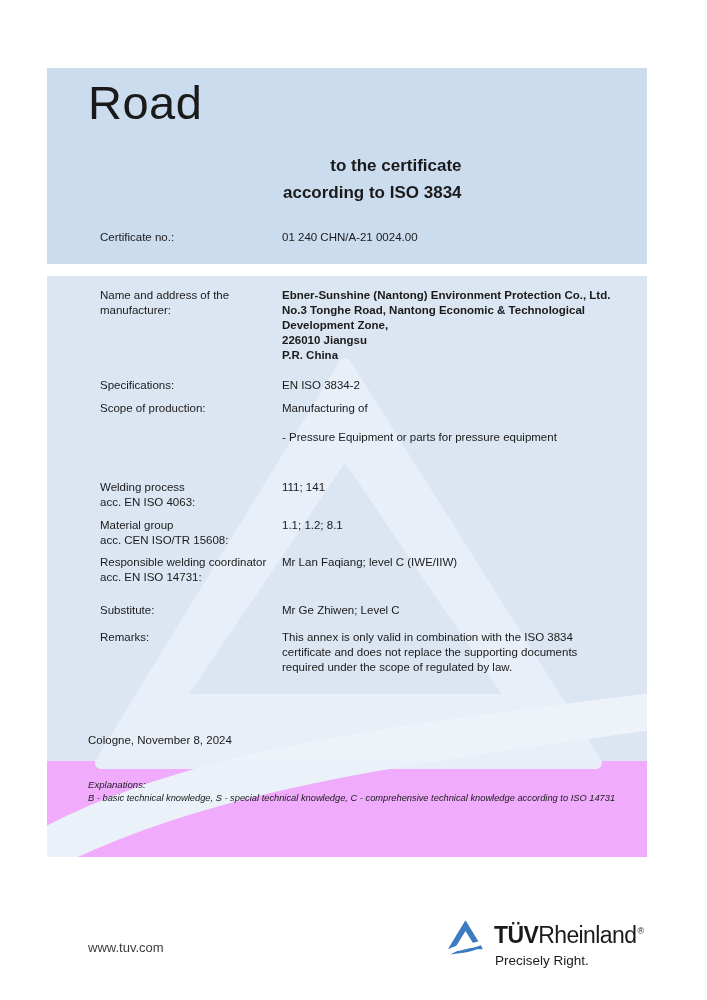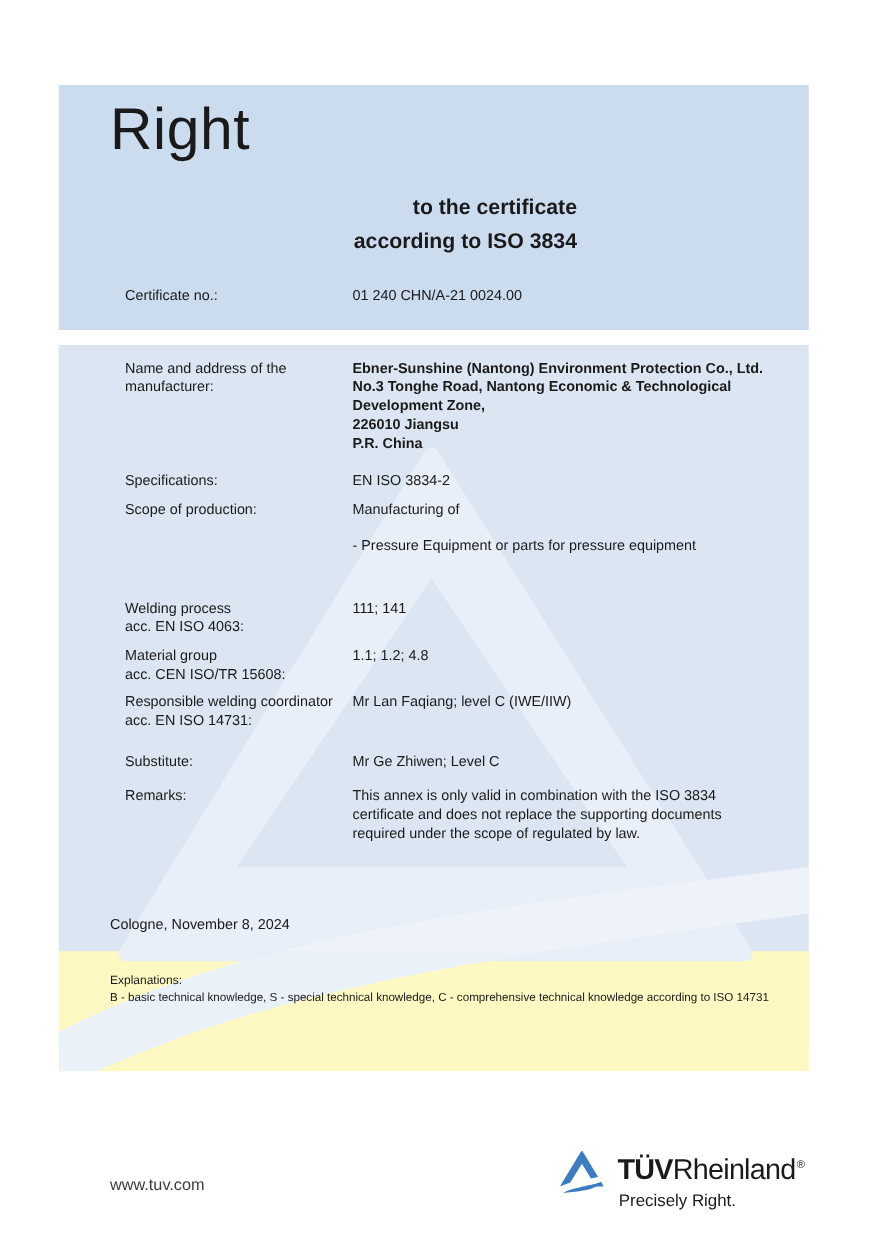--- a/index.html
+++ b/index.html
@@ -1,21 +1,21 @@
 <!DOCTYPE html>
 <html><head>
 <meta charset="utf-8">
 <style>
   html,body{margin:0;padding:0;background:#ffffff;}
   .page{position:relative;width:707px;height:1000px;background:#ffffff;overflow:hidden;
         font-family:"Liberation Sans",sans-serif;color:#1a1a1a;}
   .box{position:absolute;left:47px;width:600px;}
   #box-header{top:68px;height:196px;background:#ccdcef;}
   #box-main{top:276px;height:560px;background:#dce6f2;overflow:hidden;}
-  #box-expl{top:761px;height:96px;background:#fef9c3;overflow:hidden;}
+  #box-expl{top:761px;height:96px;background:#f0abfc;overflow:hidden;font-style:italic;}
   .wm{position:absolute;left:0;pointer-events:none;}
   .annex{position:absolute;left:41px;top:11px;font-size:47px;line-height:1;letter-spacing:.5px;}
   .subtitle{position:absolute;left:236px;top:84px;font-size:17px;font-weight:bold;line-height:27px;white-space:pre-line;text-align:right;}
   .r{position:absolute;left:41px;font-size:11.5px;line-height:15px;height:0;}
   .lab{position:absolute;left:12px;top:0;width:192px;white-space:pre-line;}
   .val{position:absolute;left:194px;top:0;width:368px;white-space:pre-line;}
   .b{font-weight:bold;}
   .line{position:absolute;font-size:11.5px;line-height:15px;white-space:nowrap;text-align:center;}
   .expl-h{position:absolute;left:41px;top:18px;font-size:9.6px;line-height:12px;}
   .expl-t{position:absolute;left:41px;top:31px;font-size:9.3px;line-height:12px;white-space:nowrap;}
@@ -27,21 +27,21 @@
   .brand .bold{font-weight:bold;}
   .brand .reg{font-size:9px;position:relative;top:-9px;margin-left:1px;}
   .tagline{position:absolute;left:495px;top:953px;font-size:13.5px;color:#1a1a1a;white-space:nowrap;}
 </style>
 </head>
 <body>
 
 <div class="page">
 
   <div class="box" id="box-header">
-    <div class="annex">Right</div>
+    <div class="annex">Road</div>
     <div class="subtitle">to the certificate
 according to ISO 3834</div>
     <div class="r" style="top:162px">
       <div class="lab">Certificate no.:</div>
       <div class="val">01 240 CHN/A-21 0024.00</div>
     </div>
   </div>
 
   <div class="box" id="box-main">
     <svg class="wm" style="top:0" width="600" height="620" viewBox="0 0 600 620" aria-hidden="true">
@@ -73,21 +73,21 @@
 
     <div class="r" style="top:204px">
       <div class="lab">Welding process
 acc. EN ISO 4063:</div>
       <div class="val">111; 141</div>
     </div>
 
     <div class="r" style="top:242px">
       <div class="lab">Material group
 acc. CEN ISO/TR 15608:</div>
-      <div class="val">1.1; 1.2; 4.8</div>
+      <div class="val">1.1; 1.2; 8.1</div>
     </div>
 
     <div class="r" style="top:279px">
       <div class="lab">Responsible welding coordinator
 acc. EN ISO 14731:</div>
       <div class="val">Mr Lan Faqiang; level C (IWE/IIW)</div>
     </div>
 
     <div class="r" style="top:327px">
       <div class="lab">Substitute:</div>

